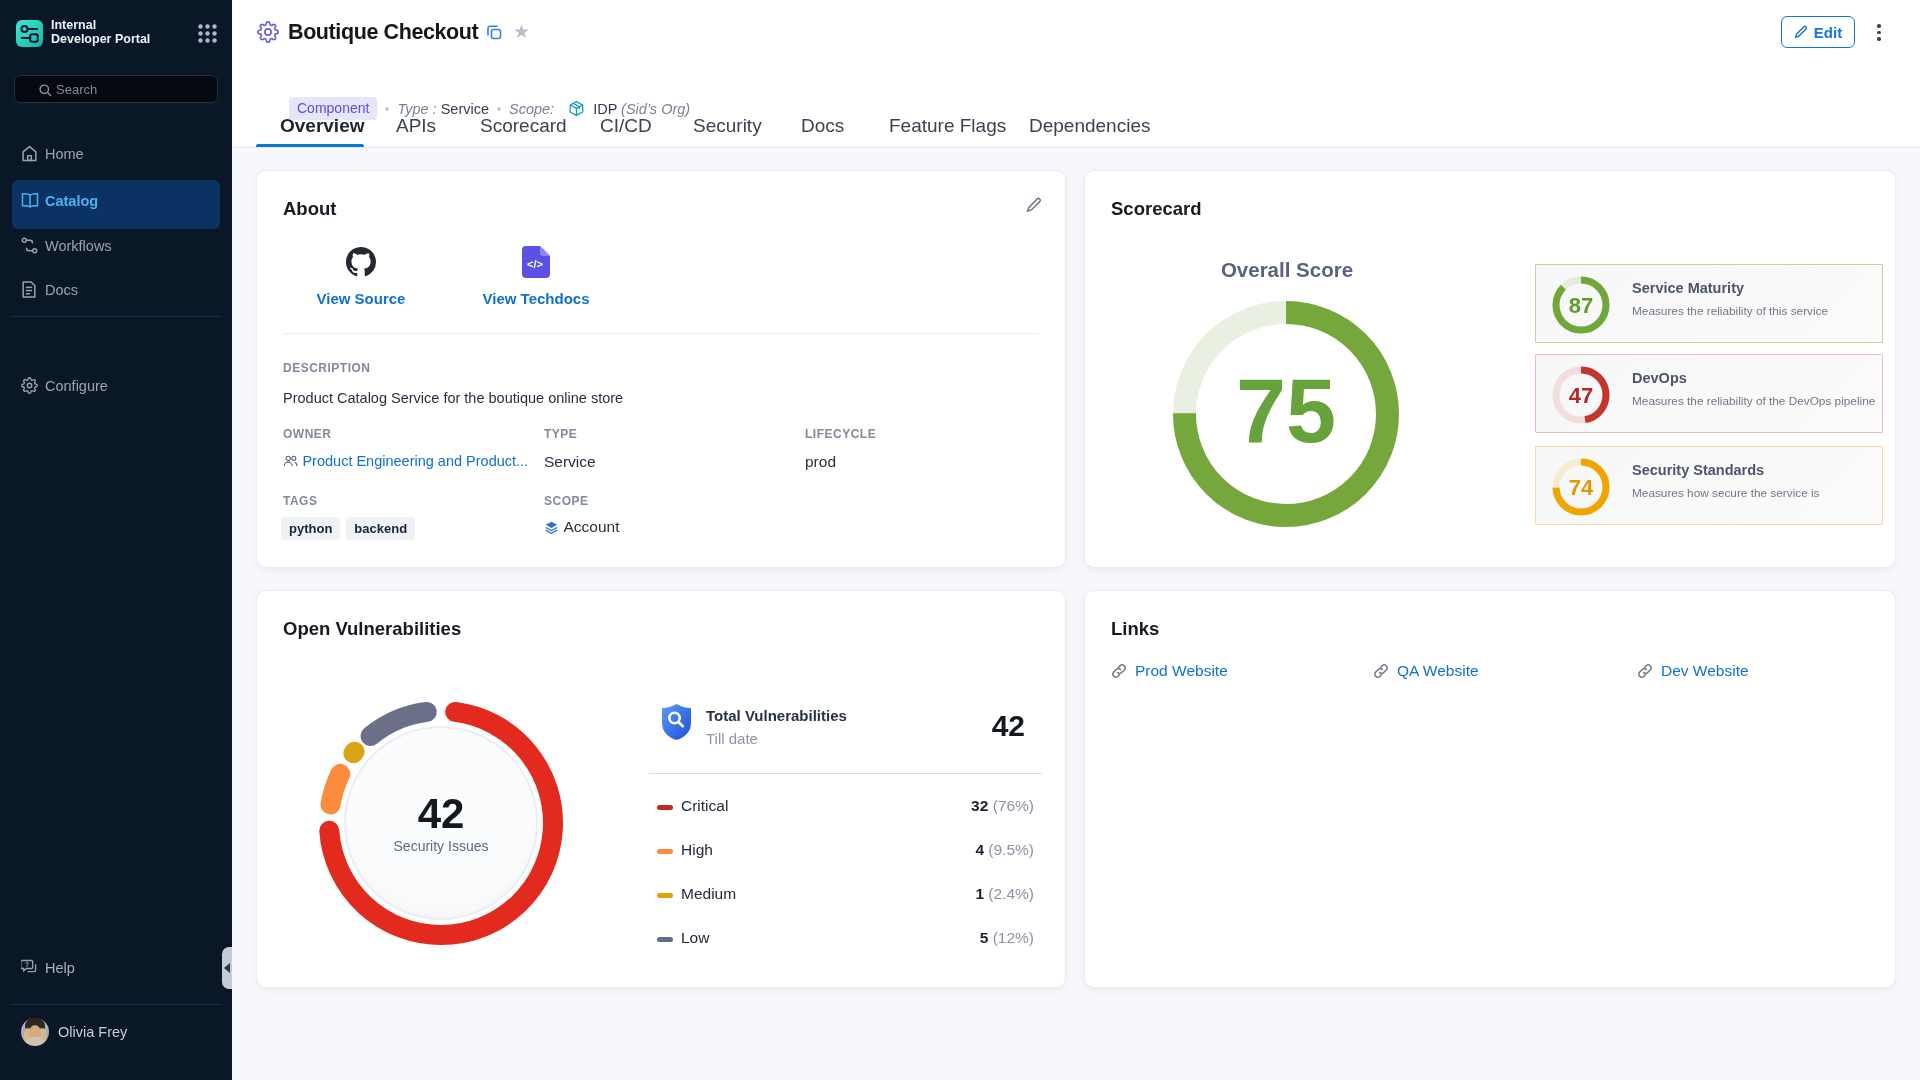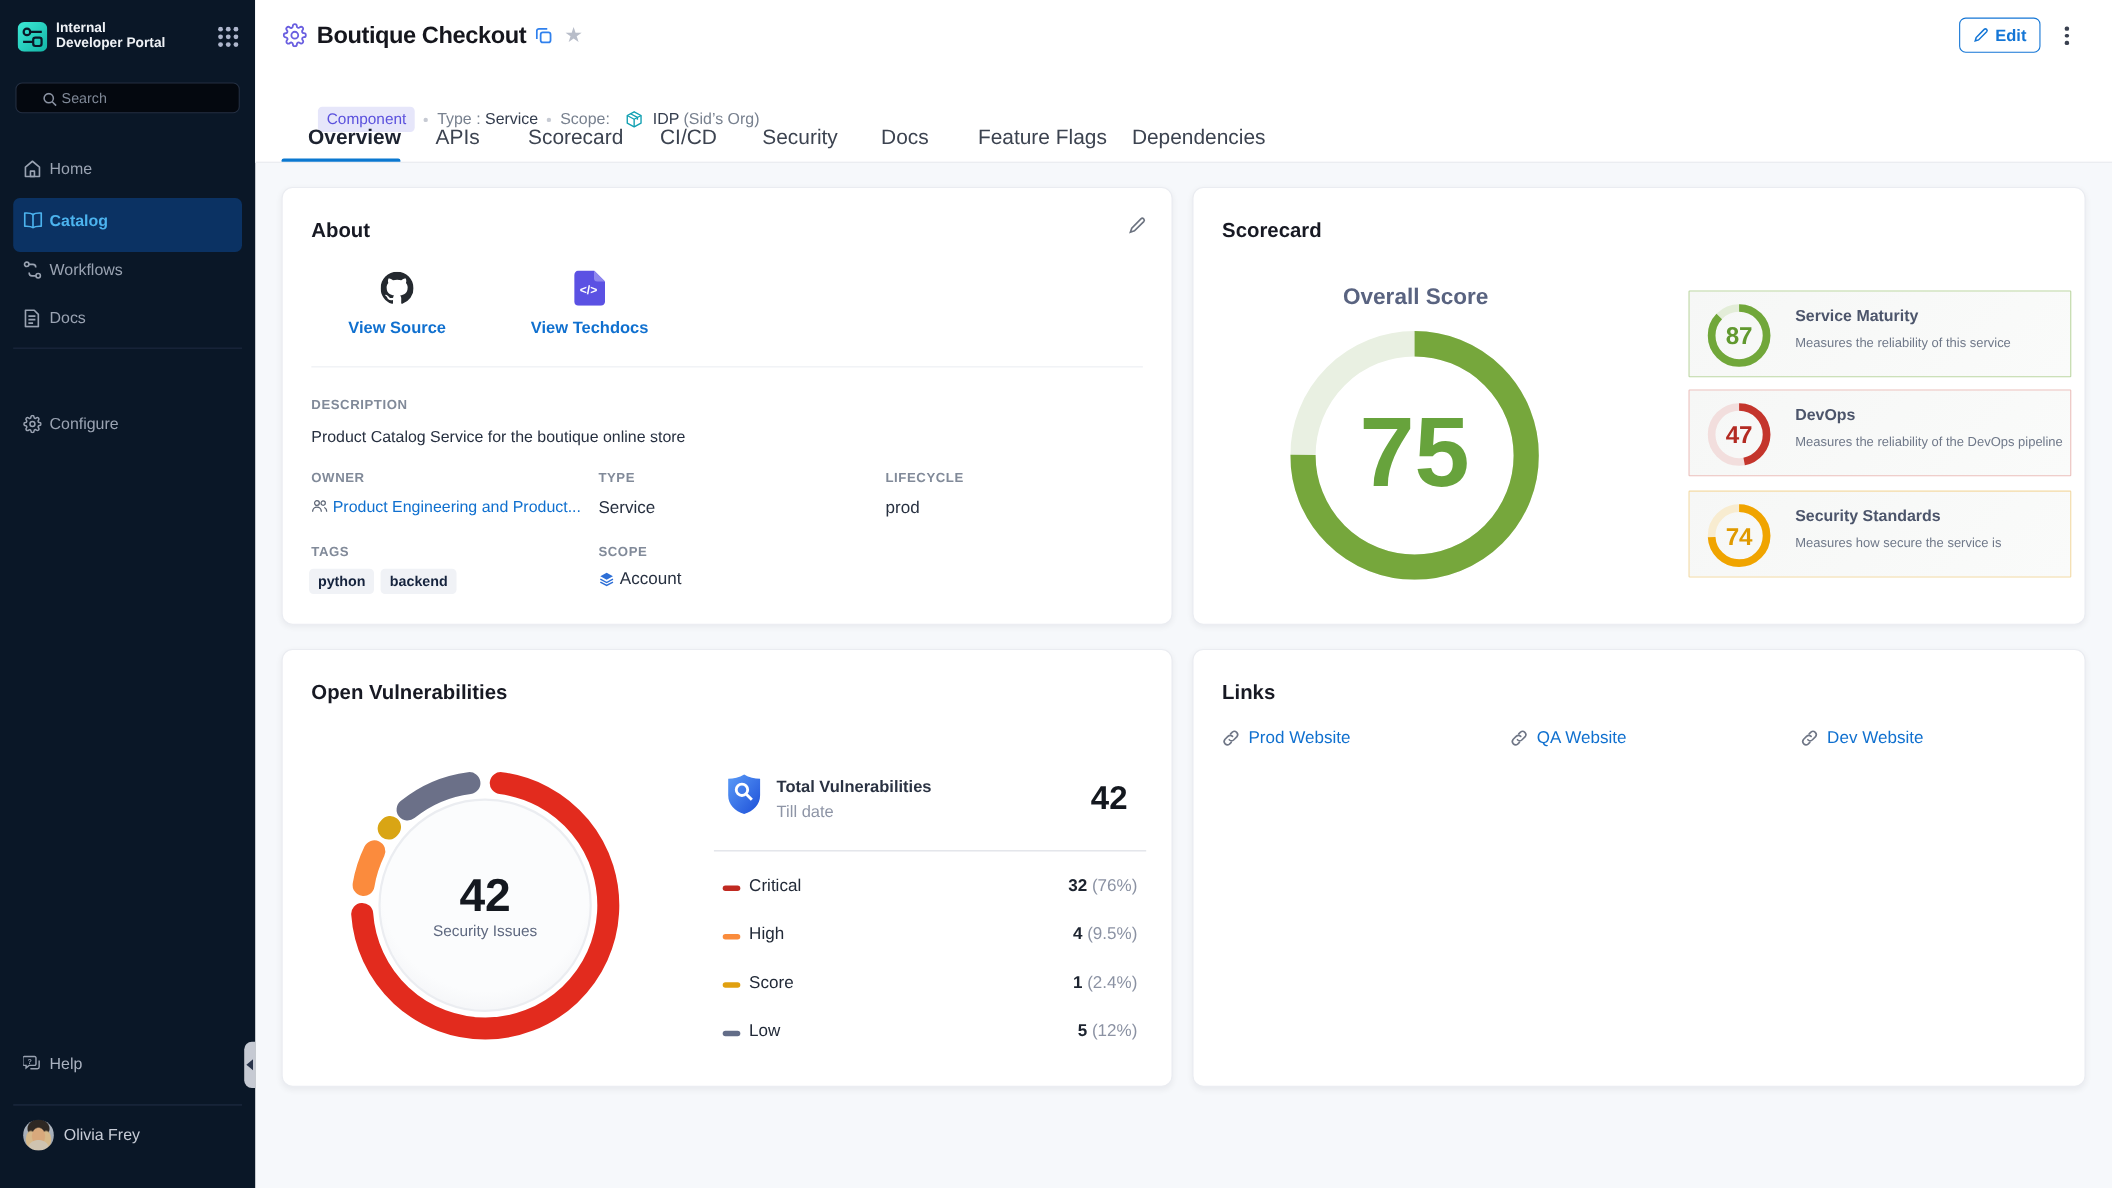--- a/index.html
+++ b/index.html
@@ -29,21 +29,21 @@
               linear-gradient(180deg,#b4bcc6 0%,#98a1ac 100%);
 }
 #handle { position:absolute; left:222px; top:947px; width:10px; height:42px; background:#c6cad3; border-radius:7px 0 0 7px; }
 #handle:after { content:""; position:absolute; left:2px; top:16px; border-top:5px solid transparent; border-bottom:5px solid transparent; border-right:6px solid #283349; }
 
 #header { position:absolute; left:232px; top:0; width:1688px; height:148px; background:#ffffff; border-bottom:1px solid #e7e9ee; }
 #title { position:absolute; left:56px; top:20px; font-size:21.5px; font-weight:700; color:#15161d; letter-spacing:-0.4px; }
 #meta { position:absolute; left:57px; top:57px; height:23px; display:flex; align-items:center; gap:8px; font-size:14.5px;margin-top:40px; }
 .badge { background:#e6e6fa; color:#5a50dd; border-radius:4px; height:23px; line-height:23px; padding:0 8px; font-size:14px; font-weight:500; }
 .mdot { width:4px; height:4px; border-radius:50%; background:#c6cad3; }
-.gray { color:#78818f; } .dark { color:#343d4e; }
+.gray { color:#78818f;font-style:italic; } .dark { color:#343d4e; }
 #editbtn { position:absolute; left:1549px; top:16px; width:74px; height:32px; border:1.5px solid #1476d6; border-radius:6px; display:flex; align-items:center; justify-content:center; gap:6px; color:#1476d6; font-size:15px; font-weight:700; }
 #kebab { position:absolute; left:1645px; top:24px; }
 #kebab div { width:3.5px; height:3.5px; border-radius:50%; background:#3a4150; margin-bottom:3px; }
 .tab { position:absolute; top:115px; font-size:19px; color:#3c4350; }
 .tab.on { color:#1d2330; font-weight:700; }
 #underline { position:absolute; left:24px; top:144px; width:108px; height:3px; background:#0b78d0; border-radius:2px 2px 0 0; }
 
 .card { position:absolute; background:#fff; border:1px solid #eaecf1; border-radius:10px; box-shadow:0 2px 6px rgba(16,24,40,.06); }
 .ctitle { position:absolute; left:26px; top:27px; font-size:18.5px; font-weight:700; color:#171923; }
 #about   { left:256px;  top:170px; width:810px; height:398px; }
@@ -328,21 +328,21 @@
       <span class="vl">Critical</span>
       <span class="vv"><b>32</b> (76%)</span>
     </div>
   <div class="vrow" style="top:250px">
       <span class="dash" style="background:#fa8c3c"></span>
       <span class="vl">High</span>
       <span class="vv"><b>4</b> (9.5%)</span>
     </div>
   <div class="vrow" style="top:294px">
       <span class="dash" style="background:#e0a010"></span>
-      <span class="vl">Score</span>
+      <span class="vl">Medium</span>
       <span class="vv"><b>1</b> (2.4%)</span>
     </div>
   <div class="vrow" style="top:338px">
       <span class="dash" style="background:#636d88"></span>
       <span class="vl">Low</span>
       <span class="vv"><b>5</b> (12%)</span>
     </div>
 </div>
 <div id="links" class="card">
   <div class="ctitle">Links</div>

